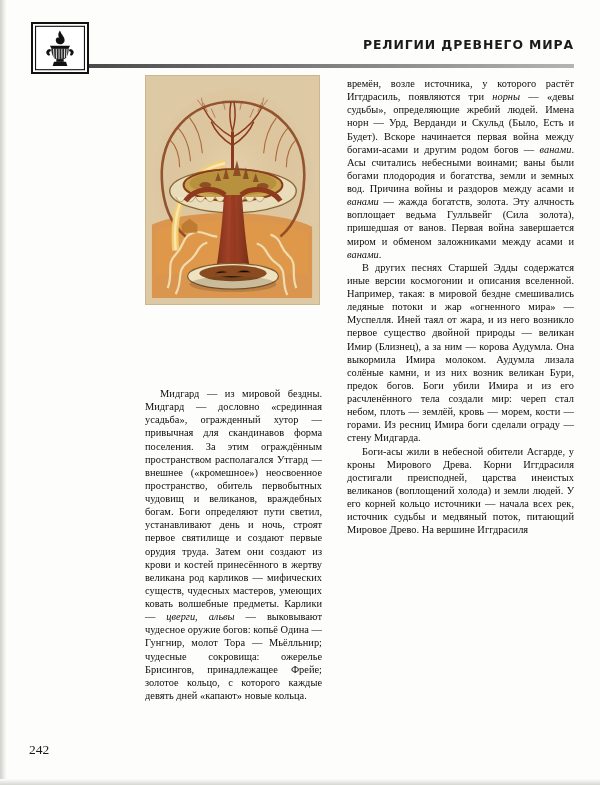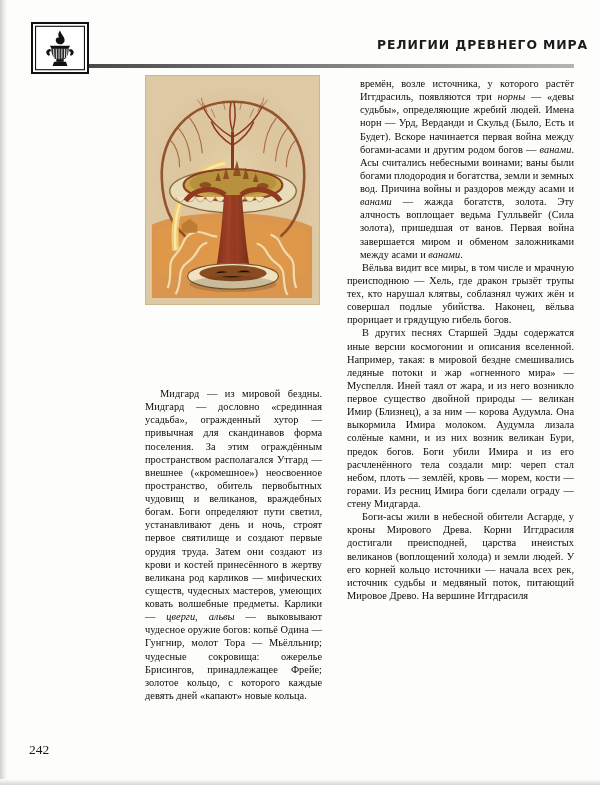--- a/index.html
+++ b/index.html
@@ -54,21 +54,21 @@
   .emblem svg { display:block; width:100%; height:100%; }
 
   .runhead-rule {
     position: absolute;
     left: 89px; top: 44px;
     width: 485px; height: 4px;
     background: linear-gradient(to right,#4a4a4a 0%, #6d6d6d 30%, #8a8a8a 60%, #b4b4b4 100%);
   }
   .runhead-title {
     position: absolute;
-    right: 12px; top: 17px;
+    right: 26px; top: 17px;
     font-family: "DejaVu Sans", "Liberation Sans", sans-serif;
     font-size: 12.4px;
     font-weight: 700;
     letter-spacing: 0.9px;
     color: #1b1b1b;
     white-space: nowrap;
   }
 
   
   .figure {
@@ -104,21 +104,21 @@
   .col {
     position: absolute;
     font-size: 10.4px;
     line-height: 1.262;
     text-align: justify;
     text-justify: inter-word;
     hyphens: manual;
     color: #0d0d0d;
   }
   .col p { margin: 0; text-indent: 1.45em; }
-  .col p.noindent { text-indent: 0; margin-left: 13px; }
+  .col p.noindent { text-indent: 0; }
   .col i { font-style: italic; }
 
   .col-left {
     left: 145px;
     top: 352px;
     width: 177px;
     margin-top: 35px;
   }
   .col-right {
     left: 347px;
@@ -268,20 +268,19 @@
     </div>
   </div>
 
 
   <div class="col col-left">
     <p>Мидгард — из мировой бездны. Мидгард — дословно «срединная усадьба», огражденный хутор — привычная для скандинавов форма поселения. За этим ограждённым пространством располагался Утгард — внешнее («кромешное») неосвоенное пространство, обитель первобытных чудовищ и великанов, враждебных богам. Боги определяют пути светил, устанавливают день и ночь, строят первое святилище и создают первые орудия труда. Затем они создают из крови и костей принесённого в жертву великана род карликов — мифических существ, чудесных мастеров, умеющих ковать волшебные предметы. Карлики — <i>цверги</i>, <i>альвы</i> — выковывают чудесное оружие богов: копьё Одина — Гунгнир, молот Тора — Мьёлльнир; чудесные сокровища: ожерелье Брисингов, принадлежащее Фрейе; золотое кольцо, с которого каждые девять дней «капают» новые кольца.</p>
   </div>
 
   <div class="col col-right">
     <p class="noindent">времён, возле источника, у которого растёт Иггдрасиль, появляются три <i>норны</i> — «девы судьбы», определяющие жребий людей. Имена норн — Урд, Верданди и Скульд (Было, Есть и Будет). Вскоре начинается первая война между богами-асами и другим родом богов — <i>ванами</i>. Асы считались небесными воинами; ваны были богами плодородия и богатства, земли и земных вод. Причина войны и раздоров между асами и <i>ванами</i> — жажда богатств, золота. Эту алчность воплощает ведьма Гулльвейг (Сила золота), пришедшая от ванов. Первая война завершается миром и обменом заложниками между асами и <i>ванами</i>.</p>
-    <p>Вёльва видит все миры, в том числе и мрачную преисподнюю — Хель, где дракон грызёт трупы тех, кто нарушал клятвы, соблазнял чужих жён и совершал подлые убийства. Наконец, вёльва прорицает и грядущую гибель богов.</p>
     <p>В других песнях Старшей Эдды содержатся иные версии космогонии и описания вселенной. Например, такая: в мировой бездне смешивались ледяные потоки и жар «огненного мира» — Муспелля. Иней таял от жара, и из него возникло первое существо двойной природы — великан Имир (Близнец), а за ним — корова Аудумла. Она выкормила Имира молоком. Аудумла лизала солёные камни, и из них возник великан Бури, предок богов. Боги убили Имира и из его расчленённого тела создали мир: череп стал небом, плоть — землёй, кровь — морем, кости — горами. Из ресниц Имира боги сделали ограду — стену Мидгарда.</p>
     <p>Боги-асы жили в небесной обители Асгарде, у кроны Мирового Древа. Корни Иггдрасиля достигали преисподней, царства инеистых великанов (воплощений холода) и земли людей. У его корней кольцо источники — начала всех рек, источник судьбы и медвяный поток, питающий Мировое Древо. На вершине Иггдрасиля</p>
   </div>
 
   <div class="folio">242</div>
 
 </div>
 
 </body></html>

